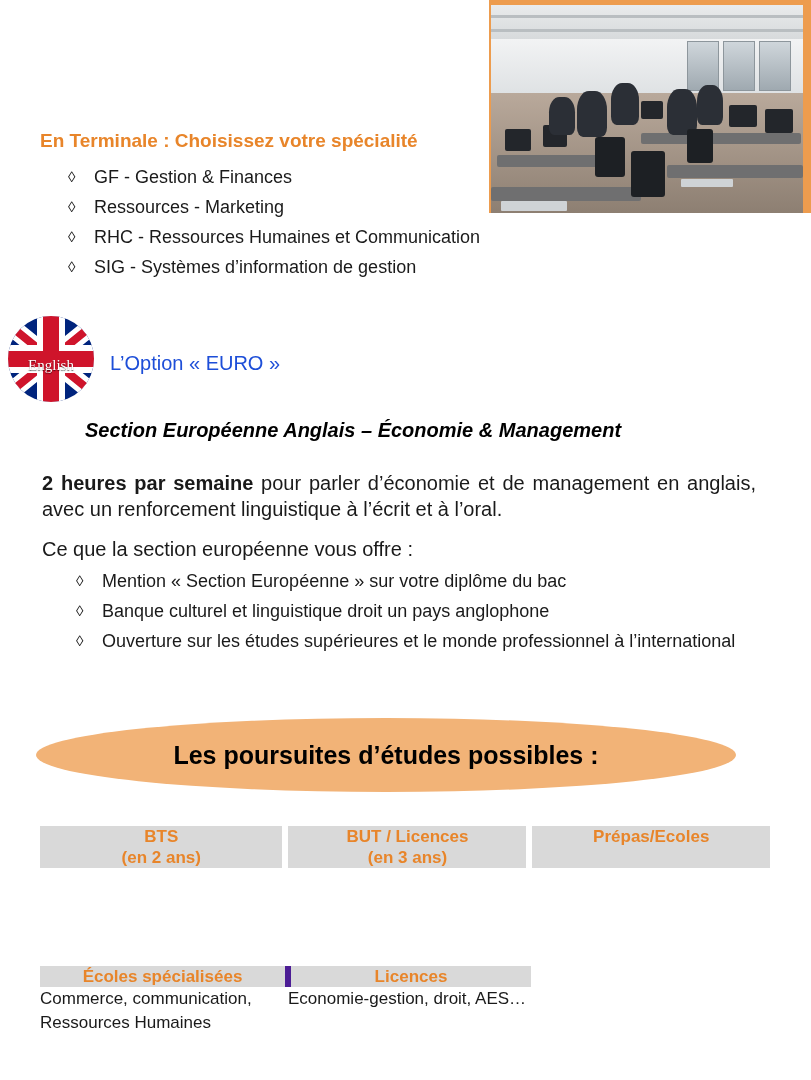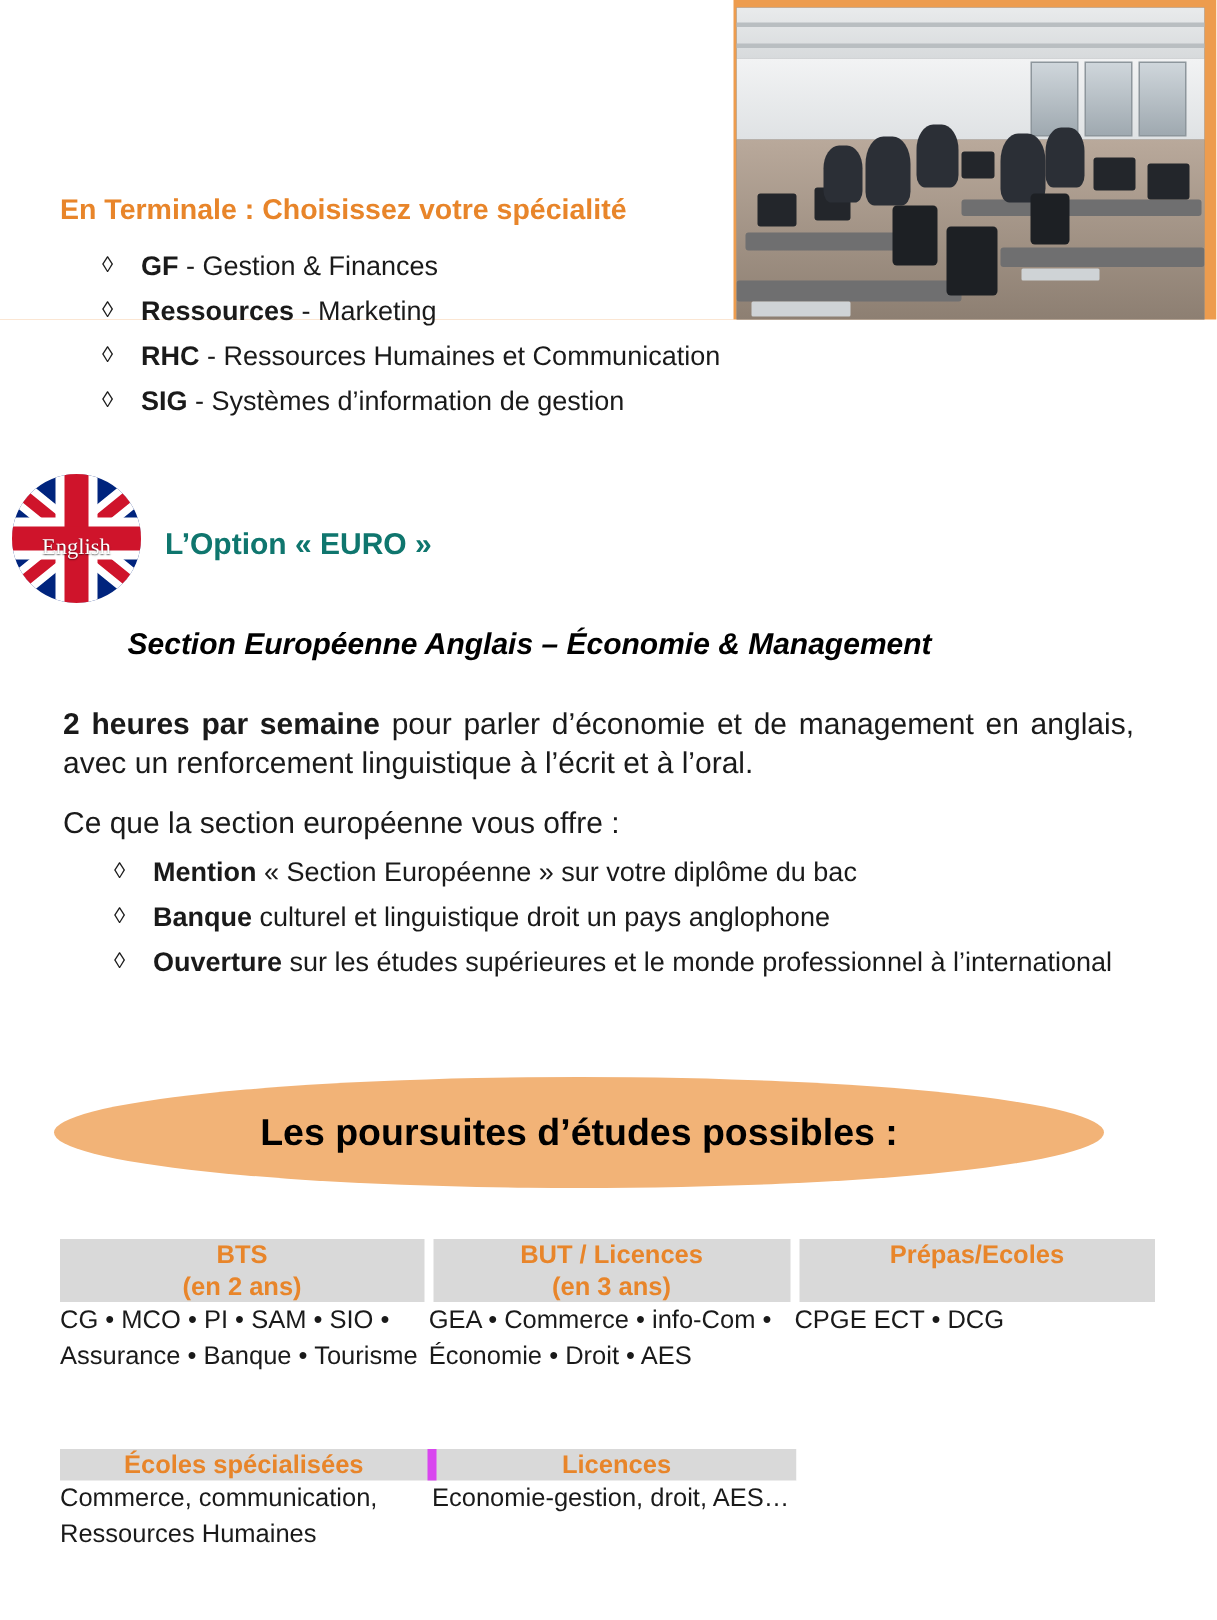--- a/index.html
+++ b/index.html
@@ -108,21 +108,21 @@
     line-height: 30px;
     color: #1a1a1a;
   }
   .bullet-list li .dia {
     width: 26px;
     flex: 0 0 26px;
     text-align: left;
     font-size: 15px;
     color: #1a1a1a;
   }
-  .bullet-list li .txt b { font-weight: bold; }
+  .bullet-list li .txt b { font-weight: normal; }
 
   
   .flag {
     position: absolute;
     left: 8px;
     top: 316px;
     width: 86px;
     height: 86px;
   }
   .flag svg { display: block; }
@@ -136,22 +136,22 @@
     color: #ffffff;
     font-family: "Liberation Serif", serif;
     text-shadow: 0 1px 1px rgba(0,0,0,.6);
   }
 
   .euro-title {
     position: absolute;
     left: 110px;
     top: 352px;
     font-size: 20px;
-    font-weight: bold;
-    color: #0f766e;
+    font-weight: normal;
+    color: #1d4ed8;
   }
   .section-euro {
     position: absolute;
     left: 85px;
     top: 419px;
     font-size: 20px;
     font-weight: bold;
     font-style: italic;
     color: #000000;
   }
@@ -336,33 +336,28 @@
     </td>
     <td class="hdr-cell" style="width:240px; border-left:6px solid #fff">
       <div>BUT / Licences</div>
       <div>(en 3 ans)</div>
     </td>
     <td class="hdr-cell" style="width:239px; border-left:6px solid #fff">
       <div>Prépas/Ecoles</div>
       <div style="height:21px"></div>
     </td>
   </tr>
-  <tr>
-    <td class="body-cell">CG • MCO • PI • SAM • SIO • Assurance • Banque • Tourisme</td>
-    <td class="body-cell">GEA • Commerce • info-Com • Économie • Droit • AES</td>
-    <td class="body-cell">CPGE ECT • DCG</td>
-  </tr>
 </tbody>
   </table>
 
 <table class="tbl" style="left:40px; top:966px; width:730px;">
   <tbody>
       <tr>
     <td class="hdr-cell" style="width:245px">Écoles spécialisées</td>
-    <td class="hdr-cell" style="width:240px; border-left:6px solid #d946ef">Licences</td>
+    <td class="hdr-cell" style="width:240px; border-left:6px solid #4c1d95">Licences</td>
     <td style="width:239px; background:#ffffff"></td>
   </tr>
   <tr>
     <td class="body-cell">Commerce, communication, Ressources Humaines</td>
     <td class="body-cell">Economie-gestion, droit, AES…</td>
     <td class="body-cell"></td>
   </tr>
 </tbody>
   </table>
 

